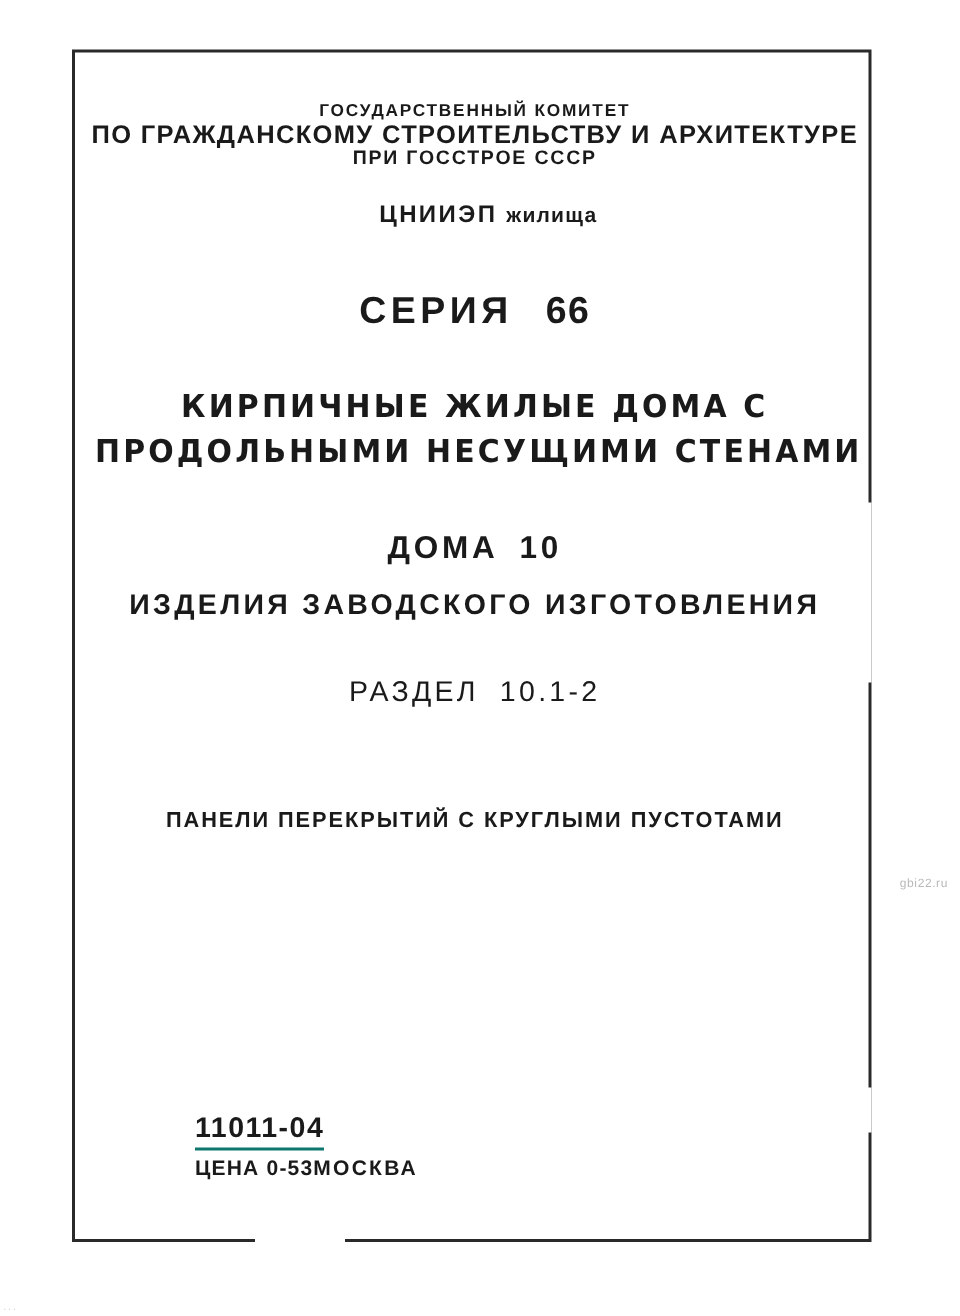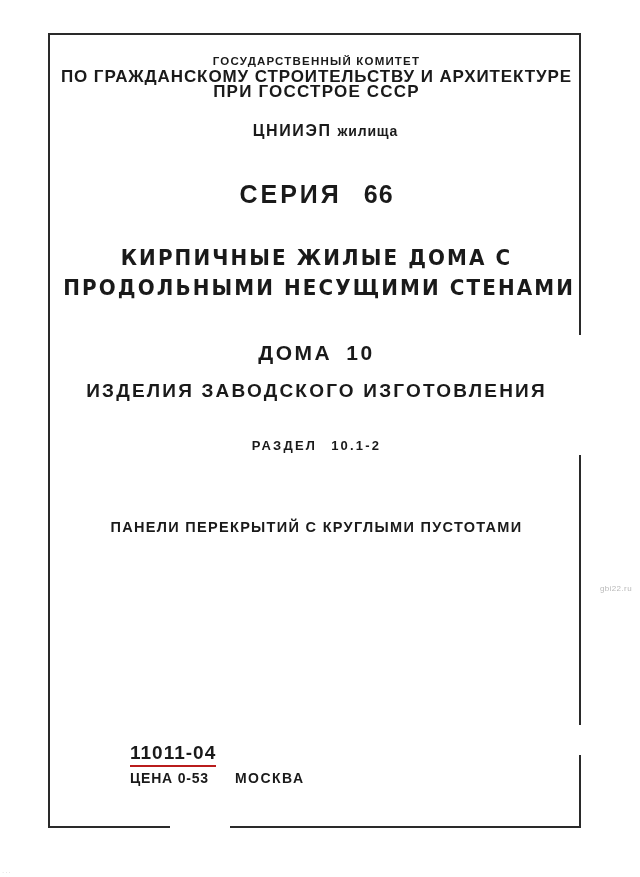--- a/index.html
+++ b/index.html
@@ -63,36 +63,36 @@
     text-align: center;
   }
 
   .line {
     text-align: center;
     white-space: nowrap;
   }
 
   
   .org-block {
-    margin-top: 19px;
+    margin-top: 32px;
   }
   .org-line-1 {
     font-size: 11.5px;
     font-weight: bold;
     letter-spacing: 1.2px;
     line-height: 15px;
   }
   .org-line-2 {
     font-size: 17px;
     font-weight: bold;
     letter-spacing: 0.9px;
     line-height: 15px;
   }
   .org-line-3 {
-    font-size: 17px;
+    font-size: 13px;
     font-weight: bold;
     letter-spacing: 1.2px;
     line-height: 15px;
   }
 
   .institute {
     margin-top: 23px;
     font-size: 16px;
     font-weight: bold;
     letter-spacing: 1.6px;
@@ -134,22 +134,22 @@
 
   .part-sub {
     margin-top: 15px;
     font-size: 19px;
     font-weight: bold;
     letter-spacing: 2.2px;
   }
 
   .section {
     margin-top: 36px;
-    font-size: 13px;
-    font-weight: bold;
+    font-size: 19px;
+    font-weight: normal;
     letter-spacing: 2.2px;
   }
   .section .num { margin-left: 14px; }
 
   .subject {
     margin-top: 66px;
     font-size: 14.5px;
     font-weight: bold;
     letter-spacing: 1.3px;
   }
@@ -159,32 +159,31 @@
     position: absolute;
     left: 80px;
     bottom: 40px;
     text-align: left;
   }
   .code {
     font-size: 19px;
     font-weight: bold;
     letter-spacing: 1px;
     display: inline-block;
-    border-bottom: 2px solid #b91c1c;
+    border-bottom: 2px solid #0f766e;
     padding-bottom: 1px;
   }
   .price-row {
     margin-top: 3px;
     font-size: 14px;
     font-weight: bold;
     letter-spacing: 0.8px;
     white-space: nowrap;
   }
   .price-row .city {
-    margin-left: 26px;
     letter-spacing: 1.5px;
   }
 
   .watermark {
     position: absolute;
     right: 8px;
     top: 584px;
     font-size: 8px;
     color: #b9b9b9;
     letter-spacing: 0.4px;

